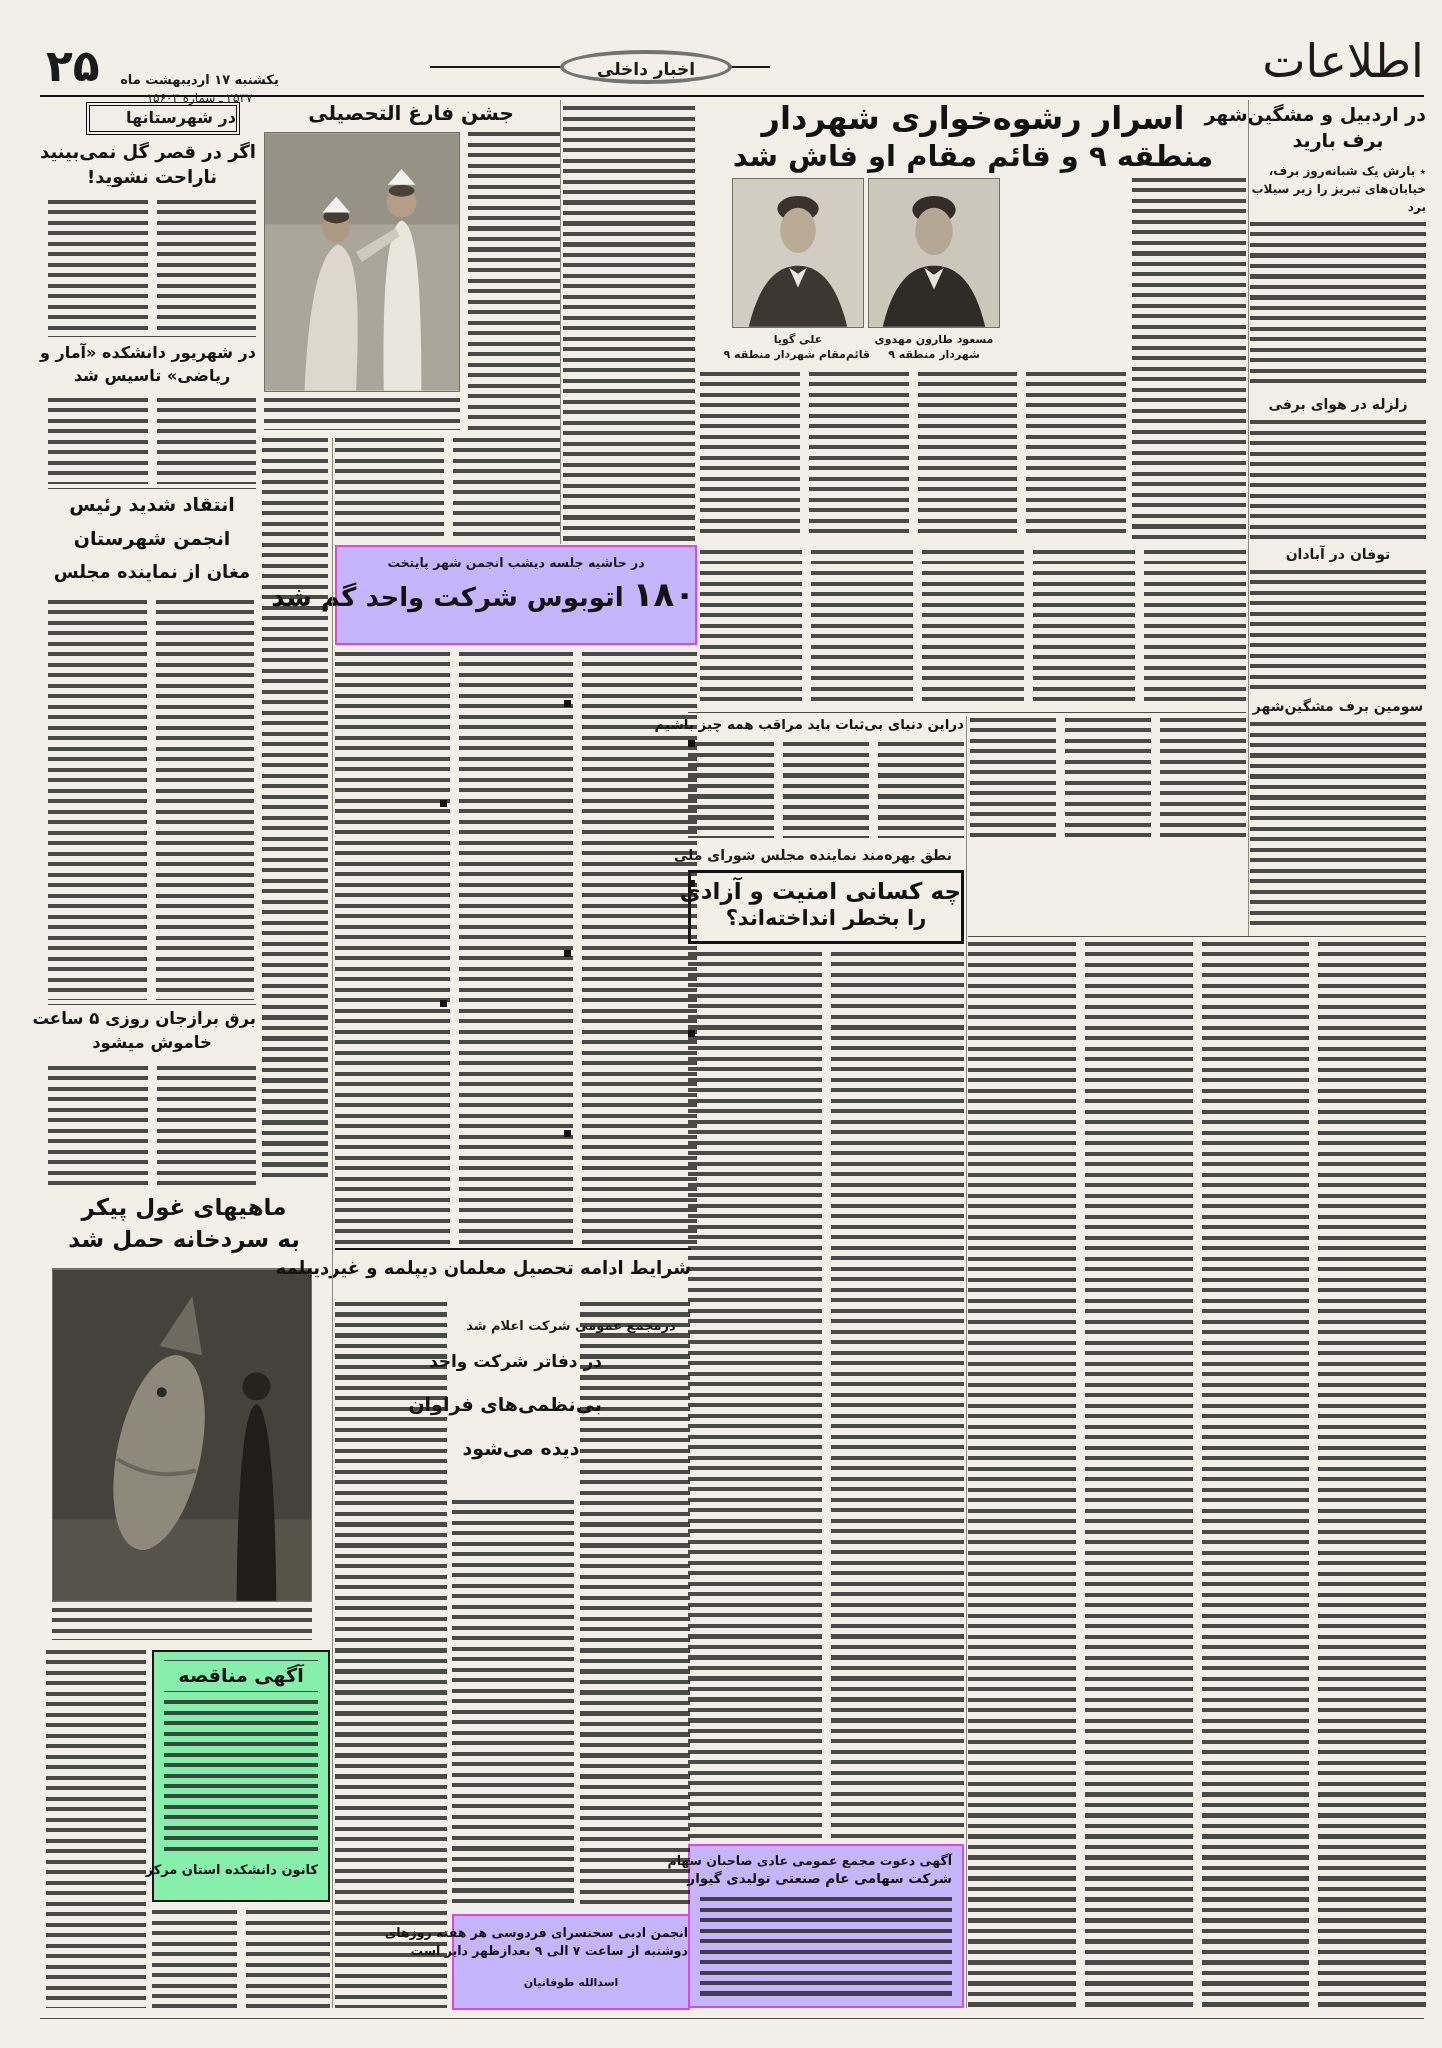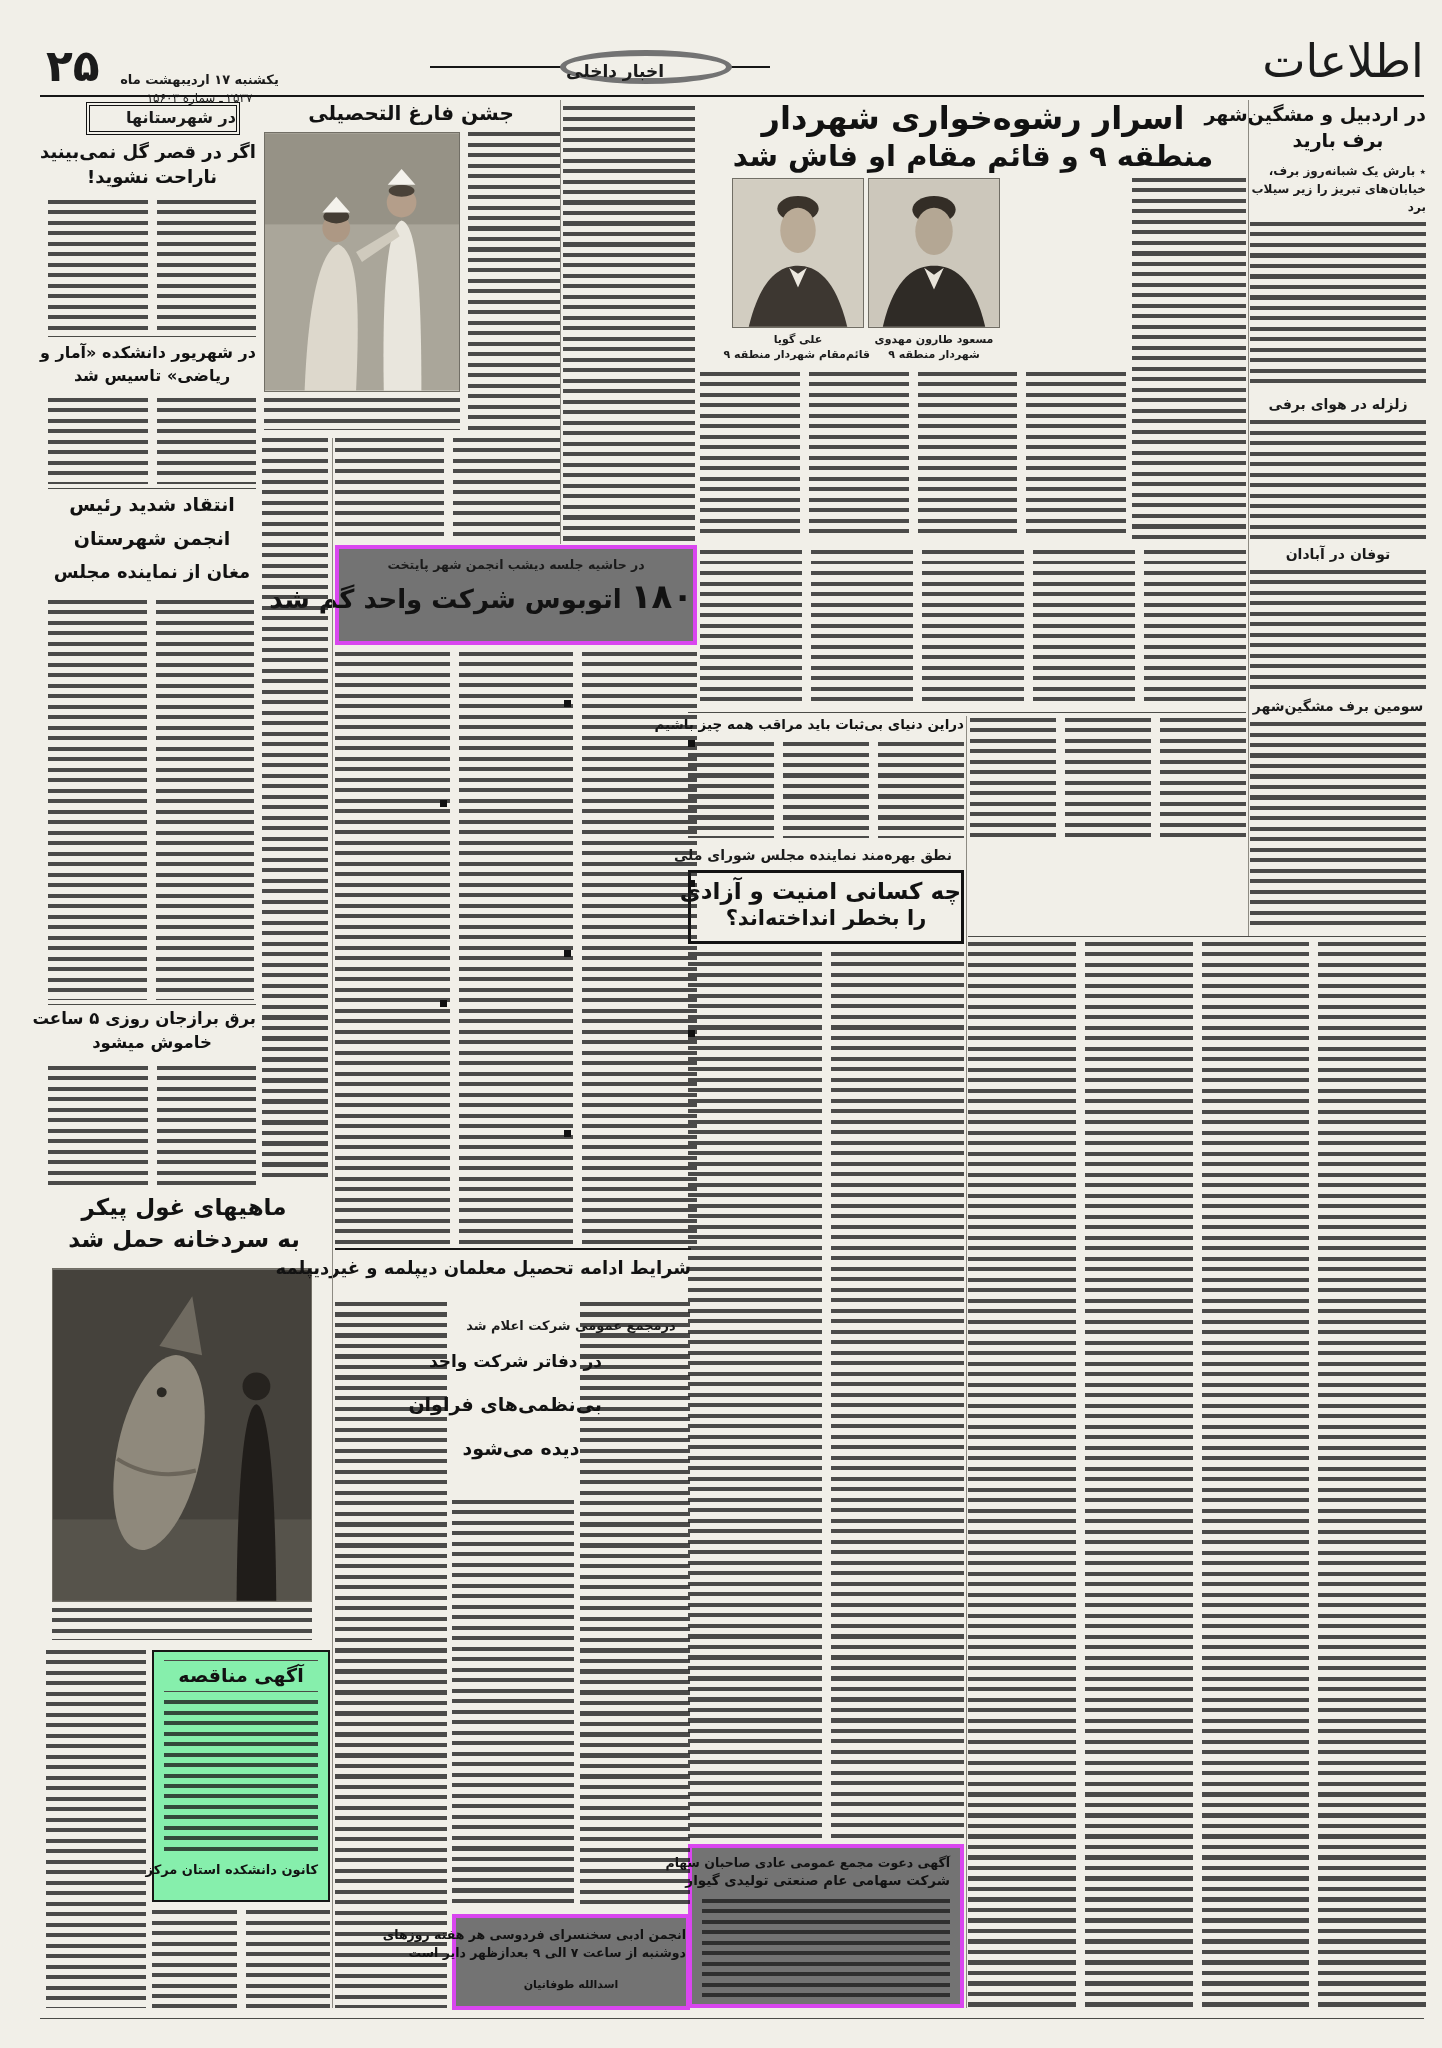--- a/index.html
+++ b/index.html
@@ -11,40 +11,40 @@
   }
   .abs { position:absolute; }
   .hl { font-weight:700; text-align:center; color:#121212; line-height:1.15; white-space:nowrap; }
   .cols { display:flex; gap:9px; }
   .c { flex:1;
        background-image:repeating-linear-gradient(to bottom, rgba(28,28,28,.78) 0 4px, rgba(0,0,0,0) 4px 10.5px);
   }
   .vline { width:1px; background:#8d8a82; }
   .hline { height:1px; background:#4a4a46; }
   .thick { height:2px; background:#161616; }
-  .box { border:4px solid #d946ef; background:#737373; }
+  .box { border:2px solid #d946ef; background:#c4b5fd; }
   .photo { display:block; border:1px solid #716e65; }
   .cap { font-size:11px; font-weight:700; text-align:center; line-height:1.4; white-space:nowrap; }
   .sub { font-weight:700; text-align:center; font-size:14px; white-space:nowrap; }
   .kicker { font-weight:700; text-align:center; white-space:nowrap; }
   .sq { width:7px; height:7px; background:#111; }
 </style>
 </head>
 <body>
 
 <div id="page">
 
   <div class="abs" style="left:46px; top:40px; font-size:44px; font-weight:700;">۲۵</div>
   <div class="abs" style="left:112px; top:50px; width:175px; text-align:center;">
     <div style="font-size:13px; font-weight:700;margin-top:22px;">یکشنبه ۱۷ اردیبهشت ماه</div>
     <div style="font-size:12px; margin-top:4px;">۲۵۳۷ ـ شماره ۱۵۶۰۳</div>
   </div>
   <div class="abs" style="left:430px; top:66px; width:340px; height:2px; background:#161616;"></div>
-  <div class="abs" style="left:560px; top:50px; width:172px; height:34px; border:6px solid #737373; border-radius:50%;
-       background:#f1efe8; font-size:17px; font-weight:700; text-align:left; line-height:30px;">اخبار داخلی</div>
+  <div class="abs" style="left:560px; top:50px; width:172px; height:34px; border:4px solid #737373; border-radius:50%;
+       background:#f1efe8; font-size:17px; font-weight:700; text-align:center; line-height:30px;">اخبار داخلی</div>
   <div class="abs" style="left:1262px; top:34px; width:162px; font-size:46px; font-weight:400; text-align:center; letter-spacing:-2px;">اطلاعات</div>
   <div class="abs thick" style="left:40px; top:95px; width:1384px;"></div>
 
   <div class="abs hl" style="left:1250px; top:104px; width:176px; font-size:19px;">در اردبیل و مشگین‌شهر</div>
   <div class="abs hl" style="left:1250px; top:130px; width:176px; font-size:19px;">برف بارید</div>
   <div class="abs" style="left:1250px; top:162px; width:176px; font-size:12px; font-weight:700; line-height:1.5; text-align:right;">٭ بارش یک شبانه‌روز برف، خیابان‌های تبریز را زیر سیلاب برد</div>
   <div class="abs cols" style="left:1250px; top:222px; width:176px; height:168px;">
       <div class="c"></div>
     </div>
   <div class="abs sub" style="left:1250px; top:396px; width:176px;">زلزله در هوای برفی</div>

